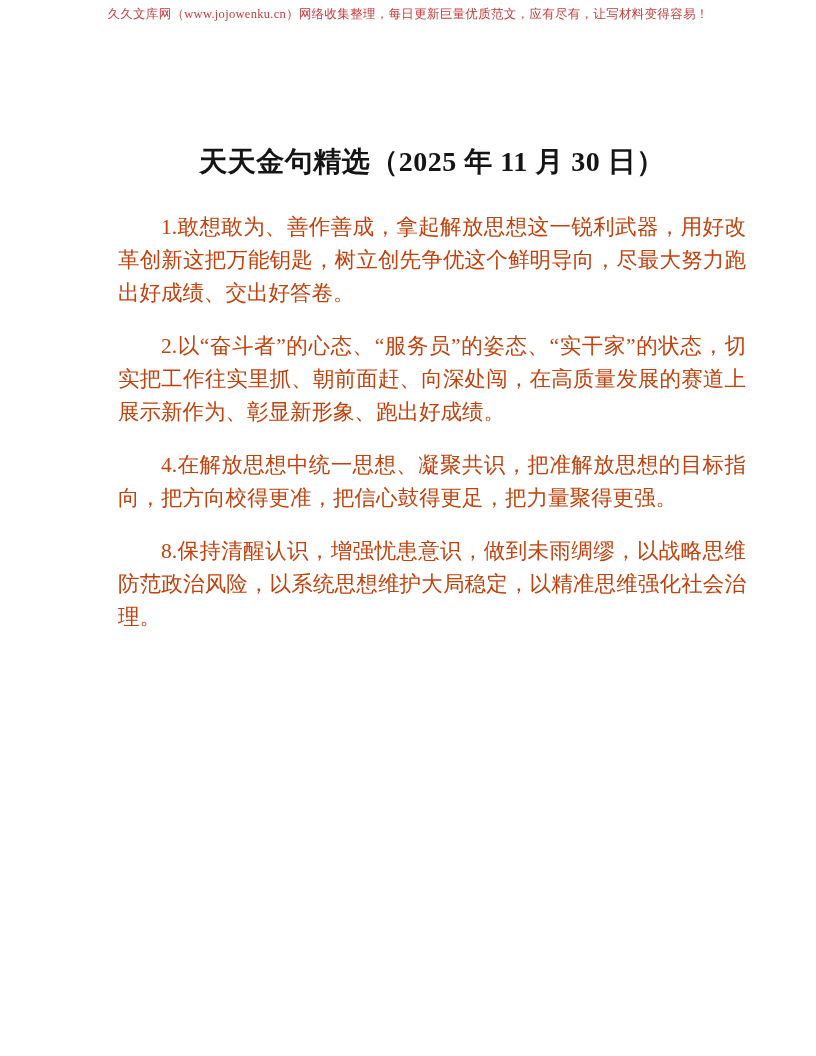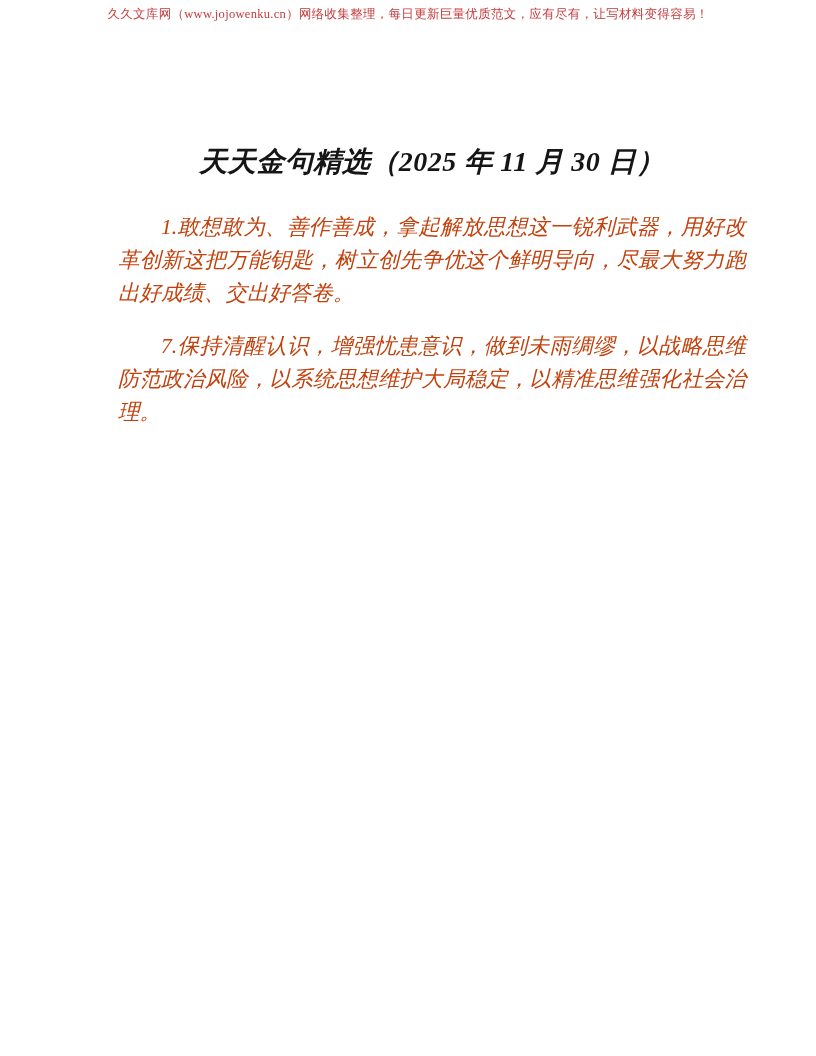--- a/index.html
+++ b/index.html
@@ -22,21 +22,20 @@
     width: 100%;
     text-align: center;
     font-size: 12.5px;
     letter-spacing: 0.3px;
     color: #c43b3b;
     font-family: "Liberation Serif", "DejaVu Serif", serif;
     white-space: nowrap;
   }
   .content {
     padding: 143px 70px 0 118px;
-    font-style: italic;
   }
   .doc-title {
     margin: 0 0 30px 0;
     font-size: 28px;
     line-height: 38px;
     font-weight: bold;
     text-align: center;
     color: #151515;
     letter-spacing: 0.5px;
   }
@@ -62,18 +61,20 @@
 <body>
 
 <div class="page">
   <div class="doc-header">久久文库网（www.jojowenku.cn）网络收集整理，每日更新巨量优质范文，应有尽有，让写材料变得容易！</div>
 
   <div class="content">
     <h1 class="doc-title">天天金句精选（2025 年 11 月 30 日）</h1>
 
     <div>
         <p class="para">1.敢想敢为、善作善成，拿起解放思想这一锐利武器，用好改革创新这把万能钥匙，树立创先争优这个鲜明导向，尽最大努力跑出好成绩、交出好答卷。</p>
-        <p class="para">7.保持清醒认识，增强忧患意识，做到未雨绸缪，以战略思维防范政治风险，以系统思想维护大局稳定，以精准思维强化社会治理。</p>
+        <p class="para">2.以“奋斗者”的心态、“服务员”的姿态、“实干家”的状态，切实把工作往实里抓、朝前面赶、向深处闯，在高质量发展的赛道上展示新作为、彰显新形象、跑出好成绩。</p>
+        <p class="para">4.在解放思想中统一思想、凝聚共识，把准解放思想的目标指向，把方向校得更准，把信心鼓得更足，把力量聚得更强。</p>
+        <p class="para">8.保持清醒认识，增强忧患意识，做到未雨绸缪，以战略思维防范政治风险，以系统思想维护大局稳定，以精准思维强化社会治理。</p>
       </div>
   </div>
 
   <div class="page-number">1</div>
 </div>
 
 </body></html>

